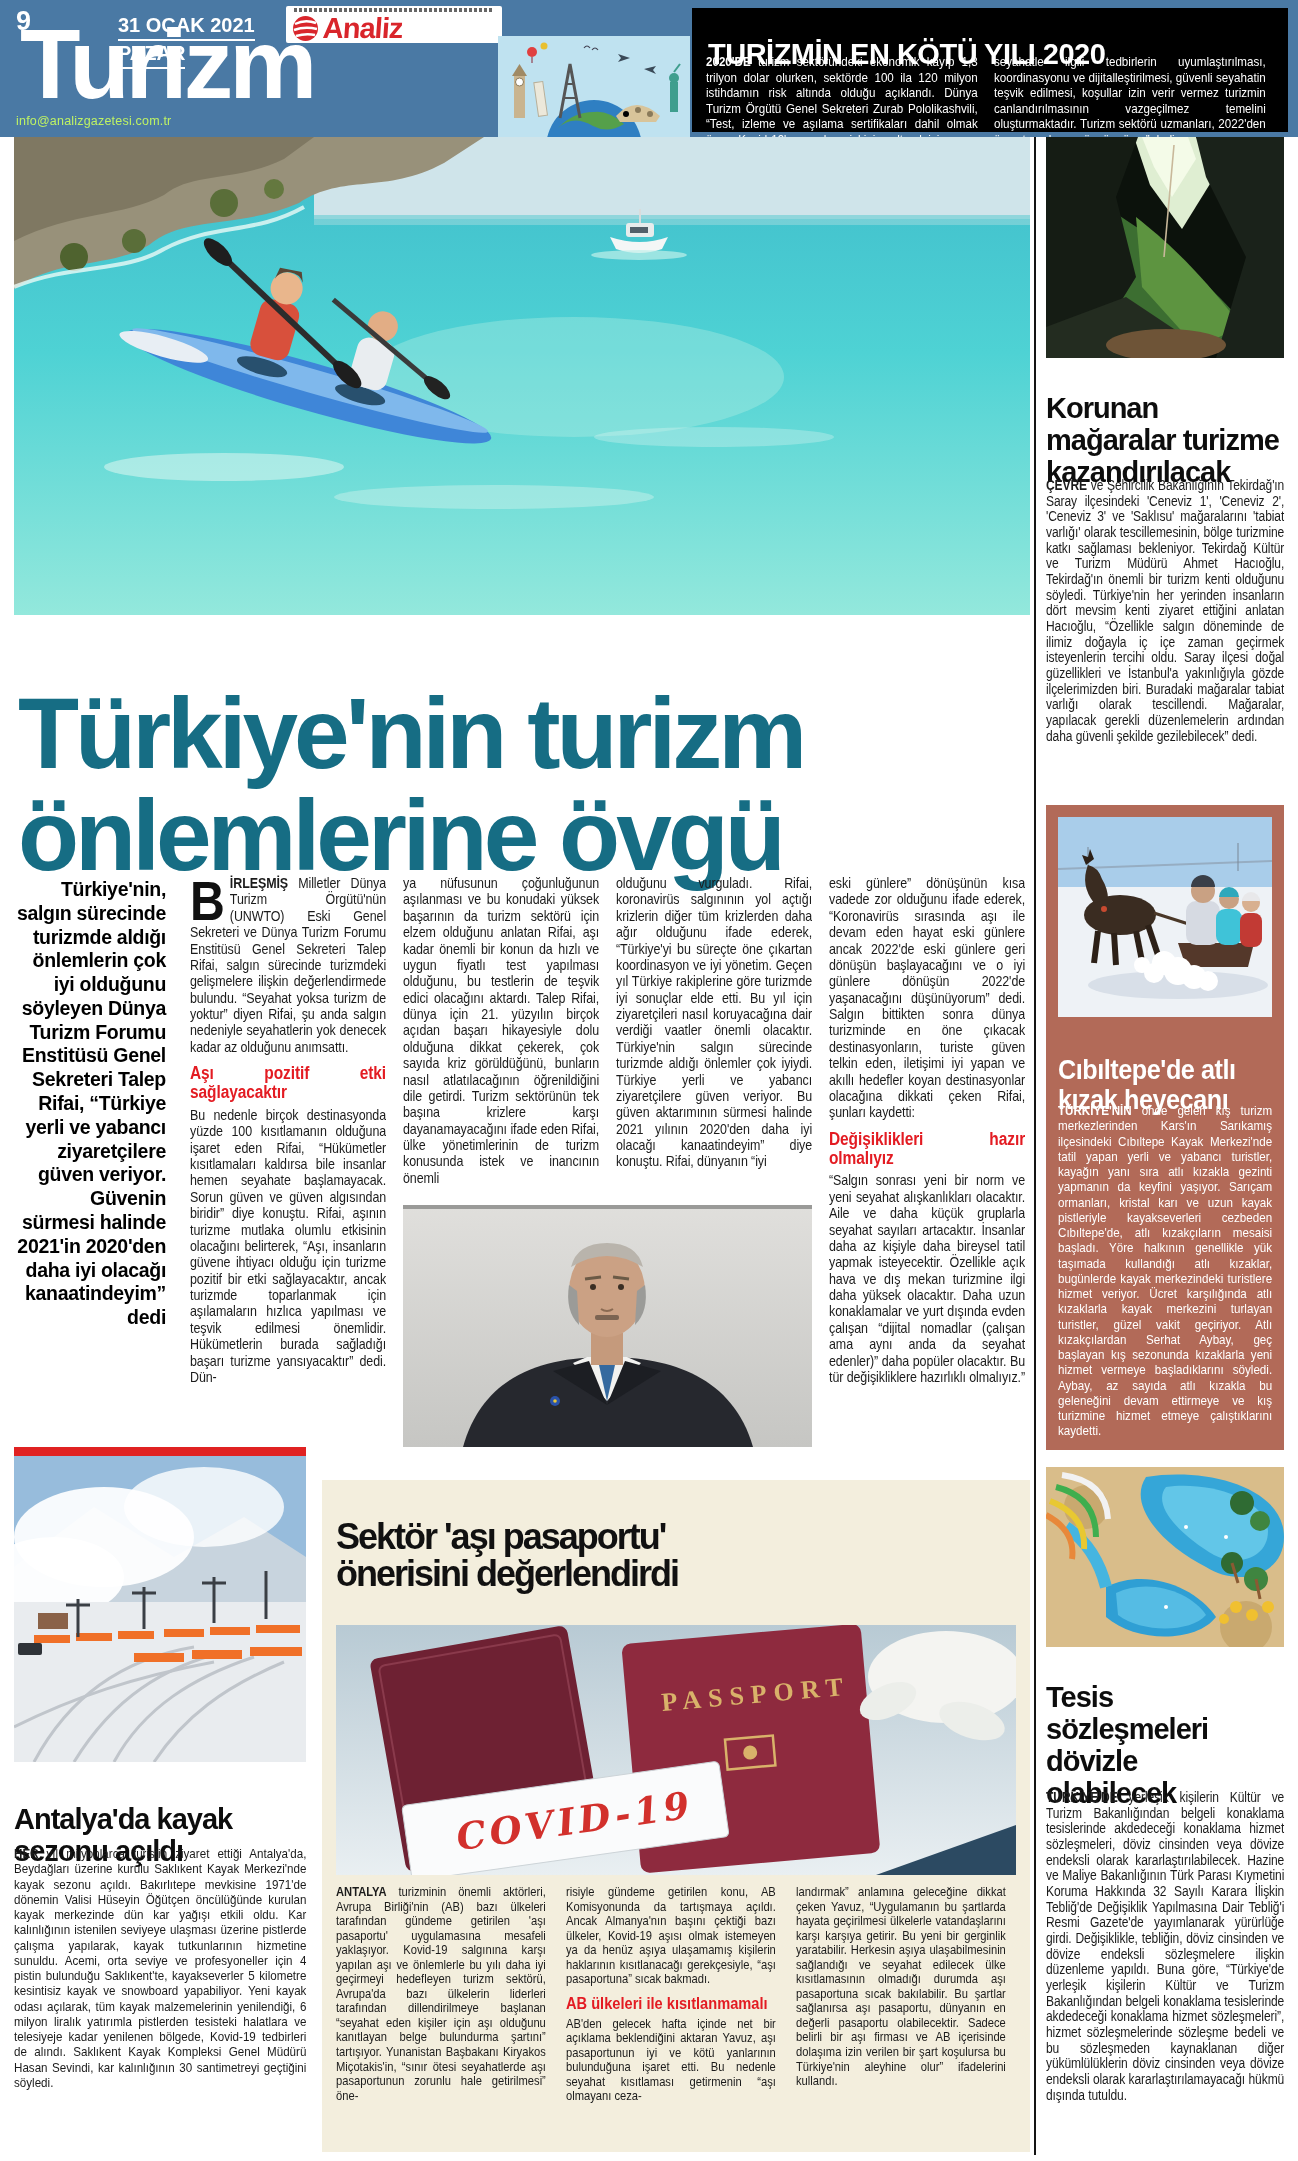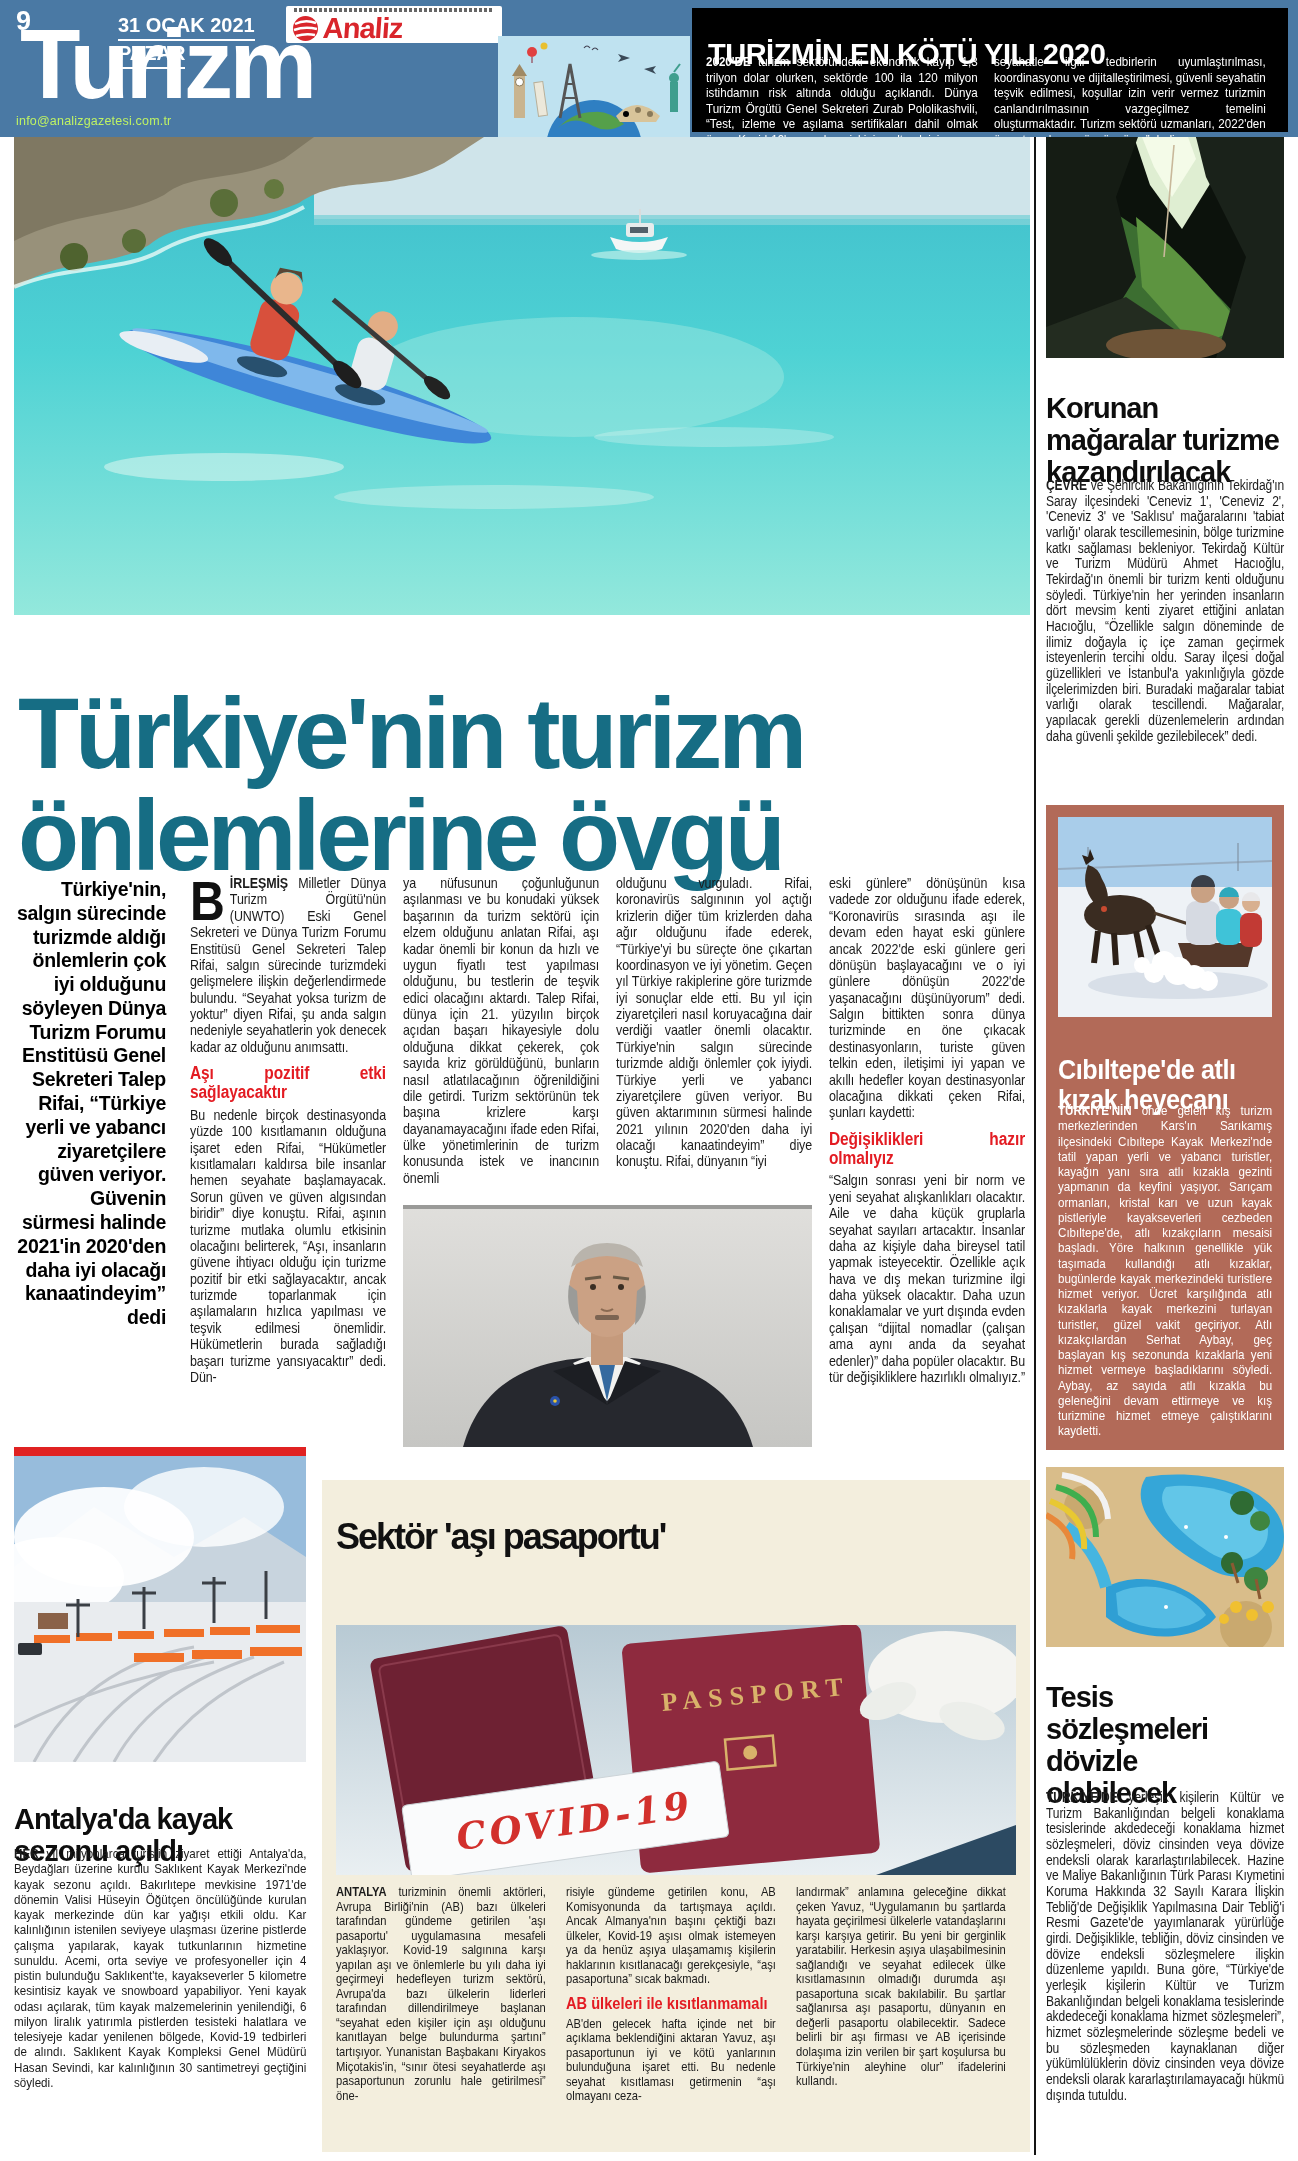--- a/index.html
+++ b/index.html
@@ -379,20 +379,21 @@
     <span style="display:block">Antalya'da kayak</span>
     <span style="display:block">sezonu açıldı</span>
   </h3>
   <div class="abs ski-text cond just clip">
     <span class="lead">HER</span><span> yıl milyonlarca turistin ziyaret ettiği Antalya'da, Beydağları üzerine kurulu Saklıkent Kayak Merkezi'nde kayak sezonu açıldı. Bakırlıtepe mevkisine 1971'de dönemin Valisi Hüseyin Öğütçen öncülüğünde kurulan kayak merkezinde dün kar yağışı etkili oldu. Kar kalınlığının istenilen seviyeye ulaşması üzerine pistlerde çalışma yapılarak, kayak tutkunlarının hizmetine sunuldu. Acemi, orta seviye ve profesyoneller için 4 pistin bulunduğu Saklıkent'te, kayakseverler 5 kilometre kesintisiz kayak ve snowboard yapabiliyor. Yeni kayak odası açılarak, tüm kayak malzemelerinin yenilendiği, 6 milyon liralık yatırımla pistlerden tesisteki halatlara ve telesiyeje kadar yenilenen bölgede, Kovid-19 tedbirleri de alındı. Saklıkent Kayak Kompleksi Genel Müdürü Hasan Sevindi, kar kalınlığının 30 santimetreyi geçtiğini söyledi.</span>
   </div>
 
   <section class="abs cream">
     <h2 class="abs cream-head">
       <span style="display:block">Sektör 'aşı pasaportu'</span>
+      <span style="display:block">önerisini değerlendirdi</span>
     </h2>
     <svg class="abs" style="left:14px;top:145px" width="680" height="250" viewBox="0 0 680 250">
       <defs>
         <linearGradient id="tbl" x1="0" y1="0" x2="0" y2="1">
           <stop offset="0" stop-color="#b8cad4"></stop>
             <stop offset="1" stop-color="#e9eff2"></stop>
         </linearGradient>
       </defs>
       <rect width="680" height="250" fill="url(#tbl)"></rect>
       <g transform="rotate(-10 160 120)">

